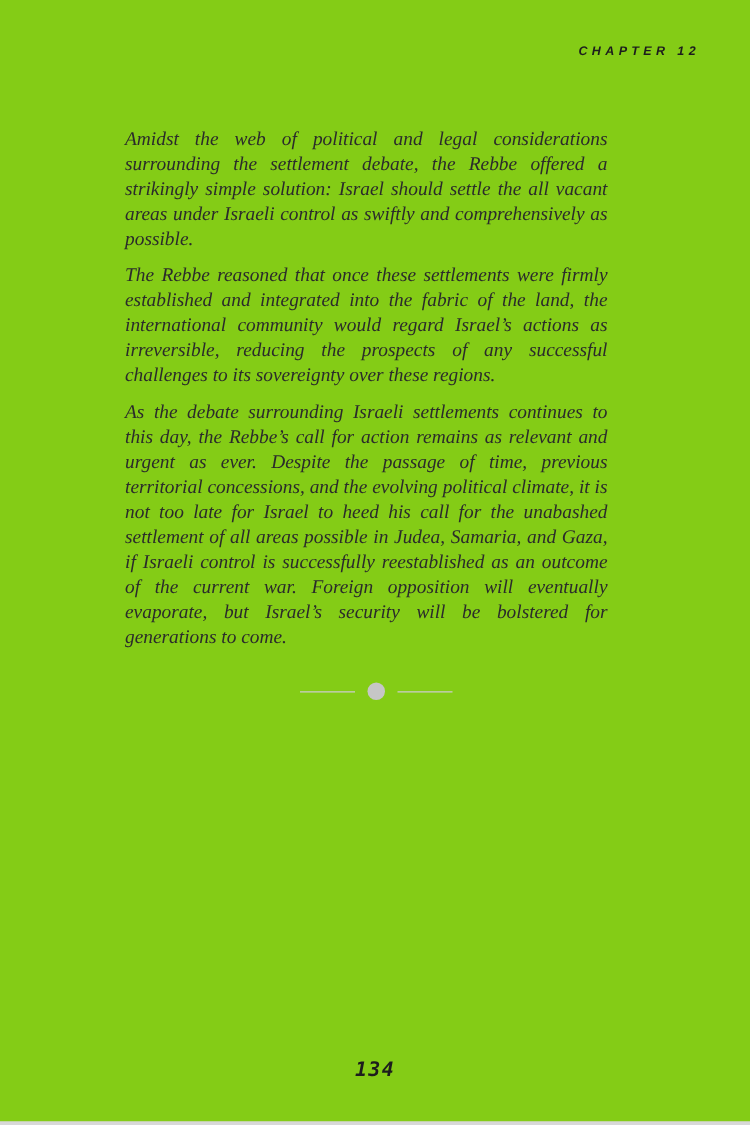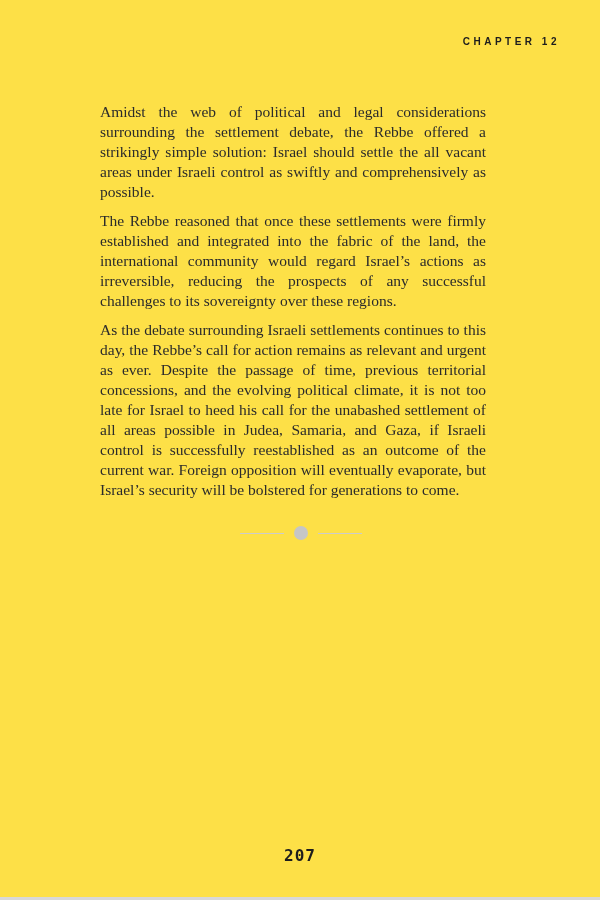--- a/index.html
+++ b/index.html
@@ -7,25 +7,26 @@
     padding: 0;
     background: #ffffff;
     width: 600px;
     height: 900px;
     overflow: hidden;
   }
   .page {
     position: relative;
     width: 600px;
     height: 900px;
-    background: #fde047;
+    background: #84cc16;
     box-sizing: border-box;
     border-bottom: 3px solid #d8d8d8;
     font-family: "Liberation Serif", serif;
     color: #2b2b2b;
+    font-style: italic;
   }
   .chapter-label {
     position: absolute;
     top: 36px;
     right: 40px;
     font-family: "Liberation Sans", sans-serif;
     font-size: 10px;
     font-weight: 700;
     letter-spacing: 3.5px;
     color: #1d1d1d;
@@ -88,15 +89,15 @@
     <p>The Rebbe reasoned that once these settlements were firmly established and integrated into the fabric of the land, the international community would regard Israel’s actions as irreversible, reducing the prospects of any successful challenges to its sovereignty over these regions.</p>
     <p>As the debate surrounding Israeli settlements continues to this day, the Rebbe’s call for action remains as relevant and urgent as ever. Despite the passage of time, previous territorial concessions, and the evolving political climate, it is not too late for Israel to heed his call for the unabashed settlement of all areas possible in Judea, Samaria, and Gaza, if Israeli control is successfully reestablished as an outcome of the current war. Foreign opposition will eventually evaporate, but Israel’s security will be bolstered for generations to come.</p>
 
     <div class="divider">
       <span class="line"></span>
       <span class="dot"></span>
       <span class="line"></span>
     </div>
   </div>
 
-  <div class="page-number">207</div>
+  <div class="page-number">134</div>
 
 </div>
 
 </body></html>

